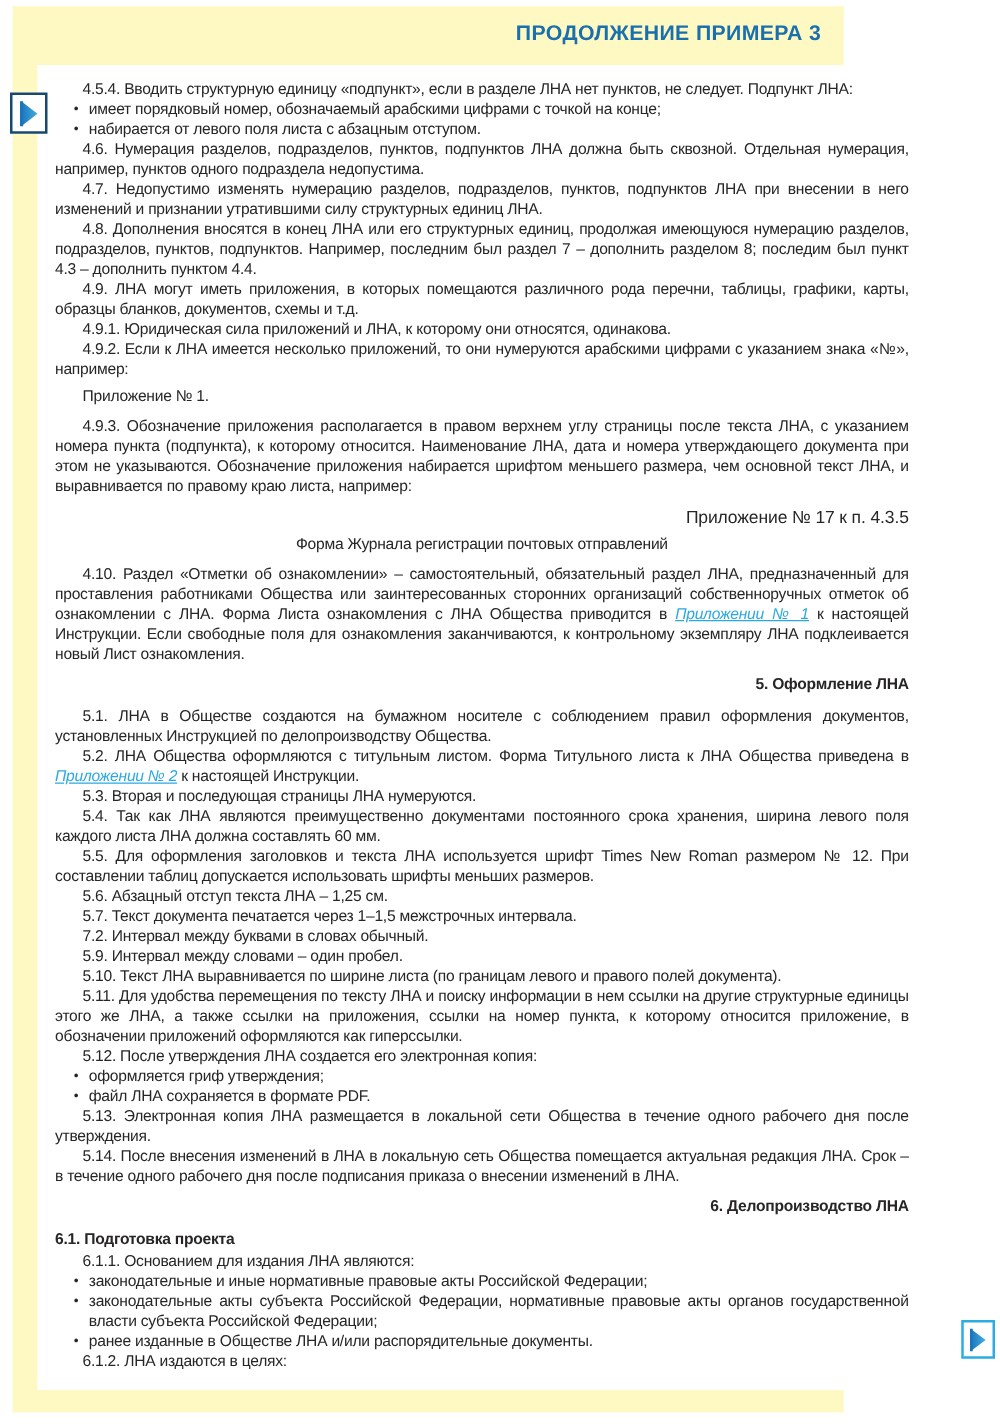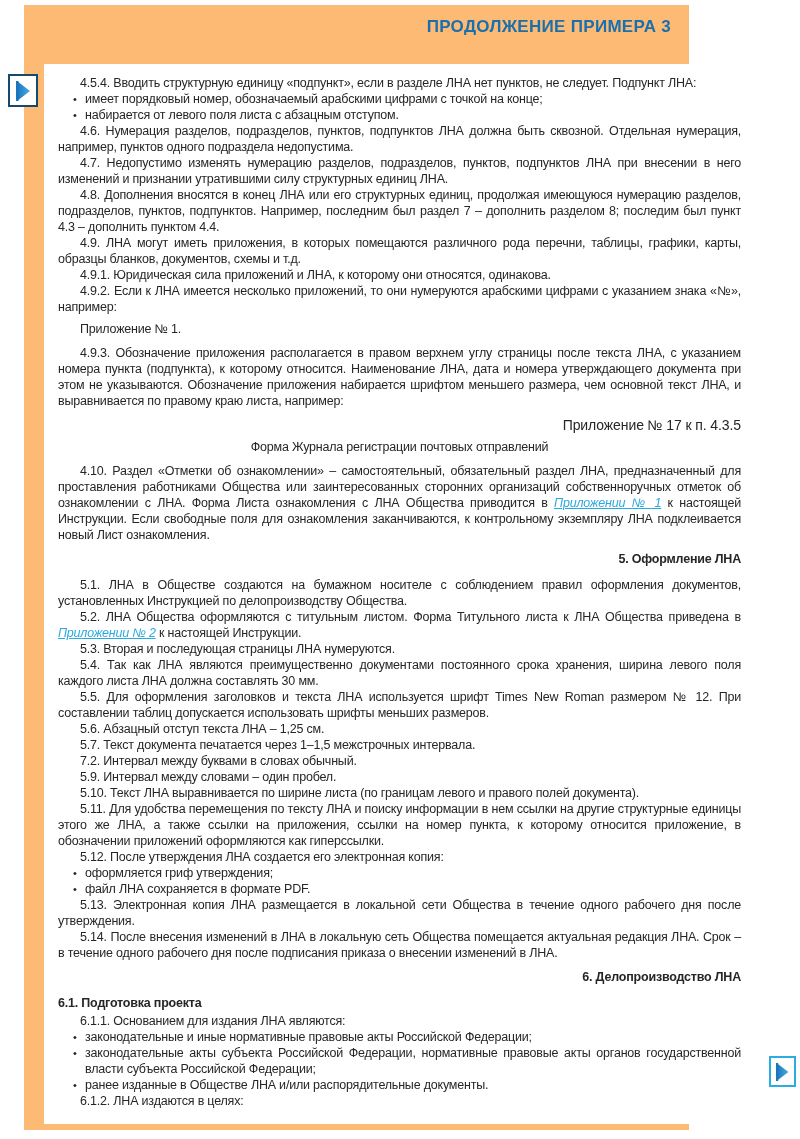--- a/index.html
+++ b/index.html
@@ -2,32 +2,32 @@
 <html lang="ru"><head>
 <meta charset="utf-8">
 <style>
   html,body{margin:0;padding:0;}
   body{
     width:800px;height:1139px;position:relative;background:#ffffff;
     font-family:"Liberation Sans","DejaVu Sans",sans-serif;
     color:#272525;overflow:hidden;
   }
   .frame{
-    position:absolute;left:24px;top:5px;width:665px;height:1125px;
-    background:#fdba74;
+    position:absolute;left:10px;top:5px;width:665px;height:1125px;
+    background:#fef9c3;
   }
   .frame-header{
     position:absolute;top:12px;right:18px;
     font-size:17px;font-weight:bold;color:#1A6FAD;letter-spacing:0.3px;
     white-space:nowrap;
   }
   .content{
     position:absolute;left:20px;top:47px;width:713px;height:1060px;
     background:#ffffff;box-sizing:border-box;
-    padding:11px 16px 8px 14px;overflow:hidden;margin-top:12px;
+    padding:11px 16px 8px 14px;overflow:hidden;
   }
   .blk{
     font-size:12.5px;line-height:16px;letter-spacing:-0.2px;
     margin:0;text-align:justify;
   }
   .blk.para{text-indent:22px;}
   .blk.bullet{
     position:relative;padding-left:27px;text-align:justify;text-indent:0;
   }
   .blk.bullet .marker{
@@ -75,21 +75,21 @@
       <div class="blk para">4.9.2. Если к ЛНА имеется несколько приложений, то они нумеруются арабскими цифрами с указанием знака «№», например:</div>
       <div class="blk standalone">Приложение № 1.</div>
       <div class="blk para">4.9.3. Обозначение приложения располагается в правом верхнем углу страницы после текста ЛНА, с указанием номера пункта (подпункта), к которому относится. Наименование ЛНА, дата и номера утверждающего документа при этом не указываются. Обозначение приложения набирается шрифтом меньшего размера, чем основной текст ЛНА, и выравнивается по правому краю листа, например:</div>
       <div class="blk right-note">Приложение № 17 к п. 4.3.5</div>
       <div class="blk centered">Форма Журнала регистрации почтовых отправлений</div>
       <div class="blk para">4.10. Раздел «Отметки об ознакомлении» – самостоятельный, обязательный раздел ЛНА, предназначенный для проставления работниками Общества или заинтересованных сторонних организаций собственноручных отметок об ознакомлении с ЛНА. Форма Листа ознакомления с ЛНА Общества приводится в <a class="doc-link">Приложении № 1</a> к настоящей Инструкции. Если свободные поля для ознакомления заканчиваются, к контрольному экземпляру ЛНА подклеивается новый Лист ознакомления.</div>
       <div class="blk h2">5. Оформление ЛНА</div>
       <div class="blk para">5.1. ЛНА в Обществе создаются на бумажном носителе с соблюдением правил оформления документов, установленных Инструкцией по делопроизводству Общества.</div>
       <div class="blk para">5.2. ЛНА Общества оформляются с титульным листом. Форма Титульного листа к ЛНА Общества приведена в <a class="doc-link">Приложении № 2</a> к настоящей Инструкции.</div>
       <div class="blk para">5.3. Вторая и последующая страницы ЛНА нумеруются.</div>
-      <div class="blk para">5.4. Так как ЛНА являются преимущественно документами постоянного срока хранения, ширина левого поля каждого листа ЛНА должна составлять 30 мм.</div>
+      <div class="blk para">5.4. Так как ЛНА являются преимущественно документами постоянного срока хранения, ширина левого поля каждого листа ЛНА должна составлять 60 мм.</div>
       <div class="blk para">5.5. Для оформления заголовков и текста ЛНА используется шрифт Times New Roman размером № 12. При составлении таблиц допускается использовать шрифты меньших размеров.</div>
       <div class="blk para">5.6. Абзацный отступ текста ЛНА – 1,25 см.</div>
       <div class="blk para">5.7. Текст документа печатается через 1–1,5 межстрочных интервала.</div>
       <div class="blk para">7.2. Интервал между буквами в словах обычный.</div>
       <div class="blk para">5.9. Интервал между словами – один пробел.</div>
       <div class="blk para">5.10. Текст ЛНА выравнивается по ширине листа (по границам левого и правого полей документа).</div>
       <div class="blk para">5.11. Для удобства перемещения по тексту ЛНА и поиску информации в нем ссылки на другие структурные единицы этого же ЛНА, а также ссылки на приложения, ссылки на номер пункта, к которому относится приложение, в обозначении приложений оформляются как гиперссылки.</div>
       <div class="blk para">5.12. После утверждения ЛНА создается его электронная копия:</div>
       <div class="blk bullet"><span class="marker">•</span>оформляется гриф утверждения;</div>
       <div class="blk bullet"><span class="marker">•</span>файл ЛНА сохраняется в формате PDF.</div>

